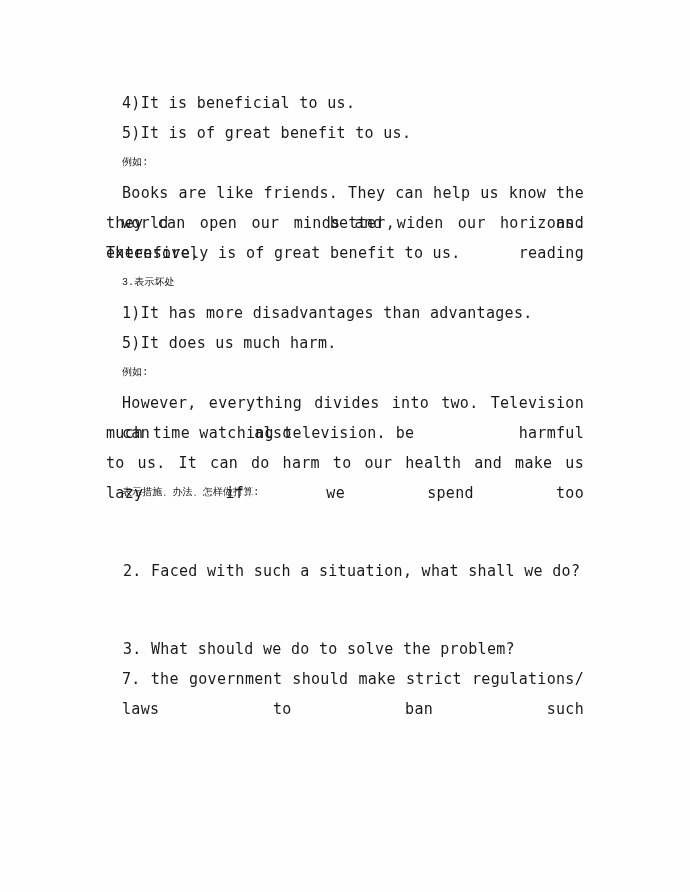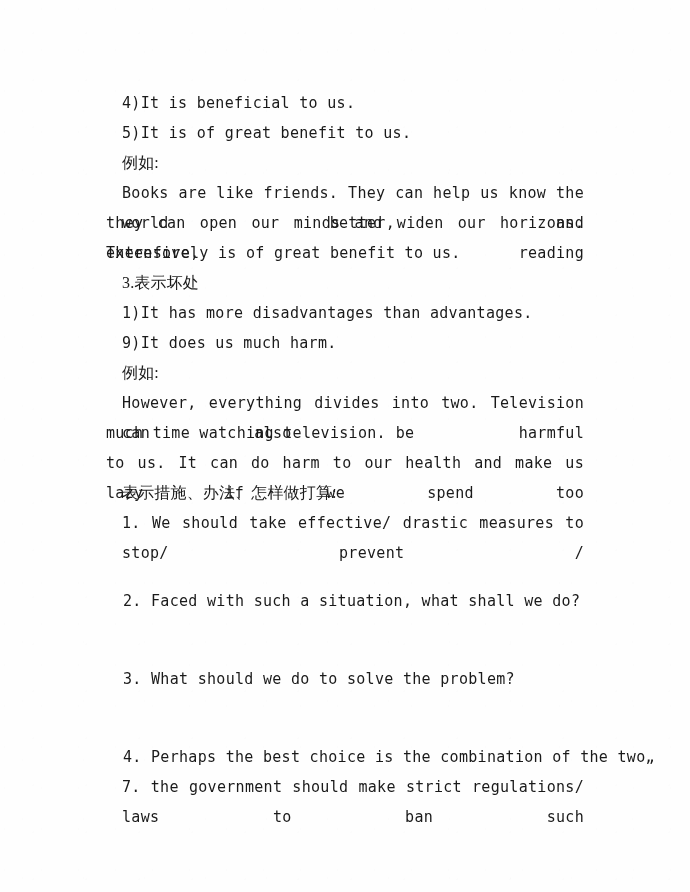--- a/index.html
+++ b/index.html
@@ -78,52 +78,50 @@
   }
   .line.justify.indent-body {
     padding-left: 16px;
     width: 462px;
   }
   .line.justify.last {
     text-align-last: left;
   }
 
   .cn {
-    font-family: Liberation Serif, serif;
-    font-size: 16px;
+    font-family: Liberation Mono, monospace;
+    font-size: 10px;
     letter-spacing: 0.01em;
   }
 </style>
 </head>
 <body>
 
 <div class="page">
   <div class="content">
 
     <div class="line indent-item">4)It is beneficial to us.</div>
     <div class="line indent-item">5)It is of great benefit to us.</div>
     <div class="line indent-cn cn">例如:</div>
 
     <div class="line justify indent-body">Books are like friends. They can help us know the world better, and</div>
     <div class="line justify flush">they can open our minds and widen our horizons. Therefore, reading</div>
     <div class="line justify flush last">extensively is of great benefit to us.</div>
 
     <div class="line indent-cn cn">3.表示坏处</div>
 
     <div class="line indent-item">1)It has more disadvantages than advantages.</div>
-    <div class="line indent-item">9)It does us much harm.</div>
+    <div class="line indent-item">5)It does us much harm.</div>
 
     <div class="line indent-cn cn">例如:</div>
 
     <div class="line justify indent-body">However, everything divides into two. Television can also be harmful</div>
     <div class="line justify flush last">much time watching television.</div>
     <div class="line justify flush">to us. It can do harm to our health and make us lazy if we spend too</div>
 
     <div class="line indent-cn cn">表示措施、办法、怎样做打算:</div>
 
-    <div class="line justify indent-body">1. We should take effective/ drastic measures to stop/ prevent /</div>
     <div class="line indent-num">2. Faced with such a situation, what shall we do?</div>
     <div class="line indent-num">3. What should we do to solve the problem?</div>
-    <div class="line indent-num">4. Perhaps the best choice is the combination of the two„</div>
     <div class="line justify indent-body">7. the government should make strict regulations/ laws to ban such</div>
 
   </div>
 </div>
 
 </body></html>

